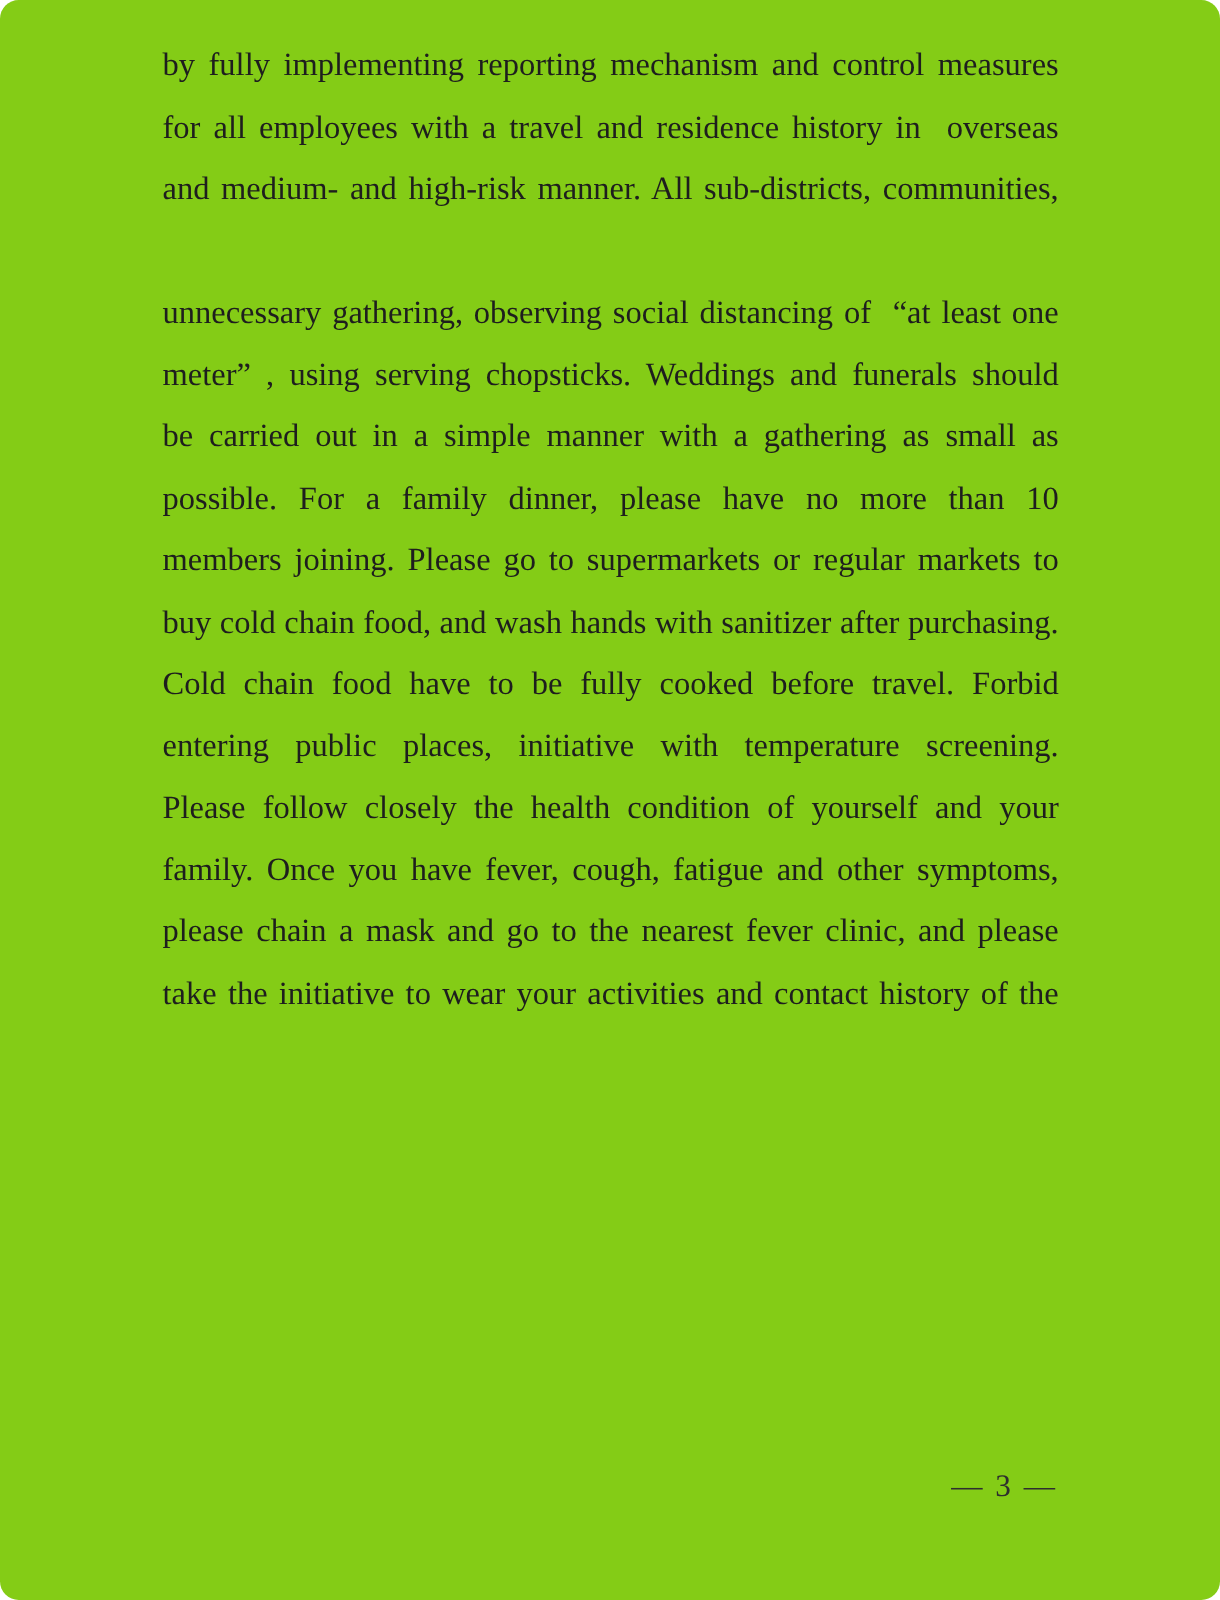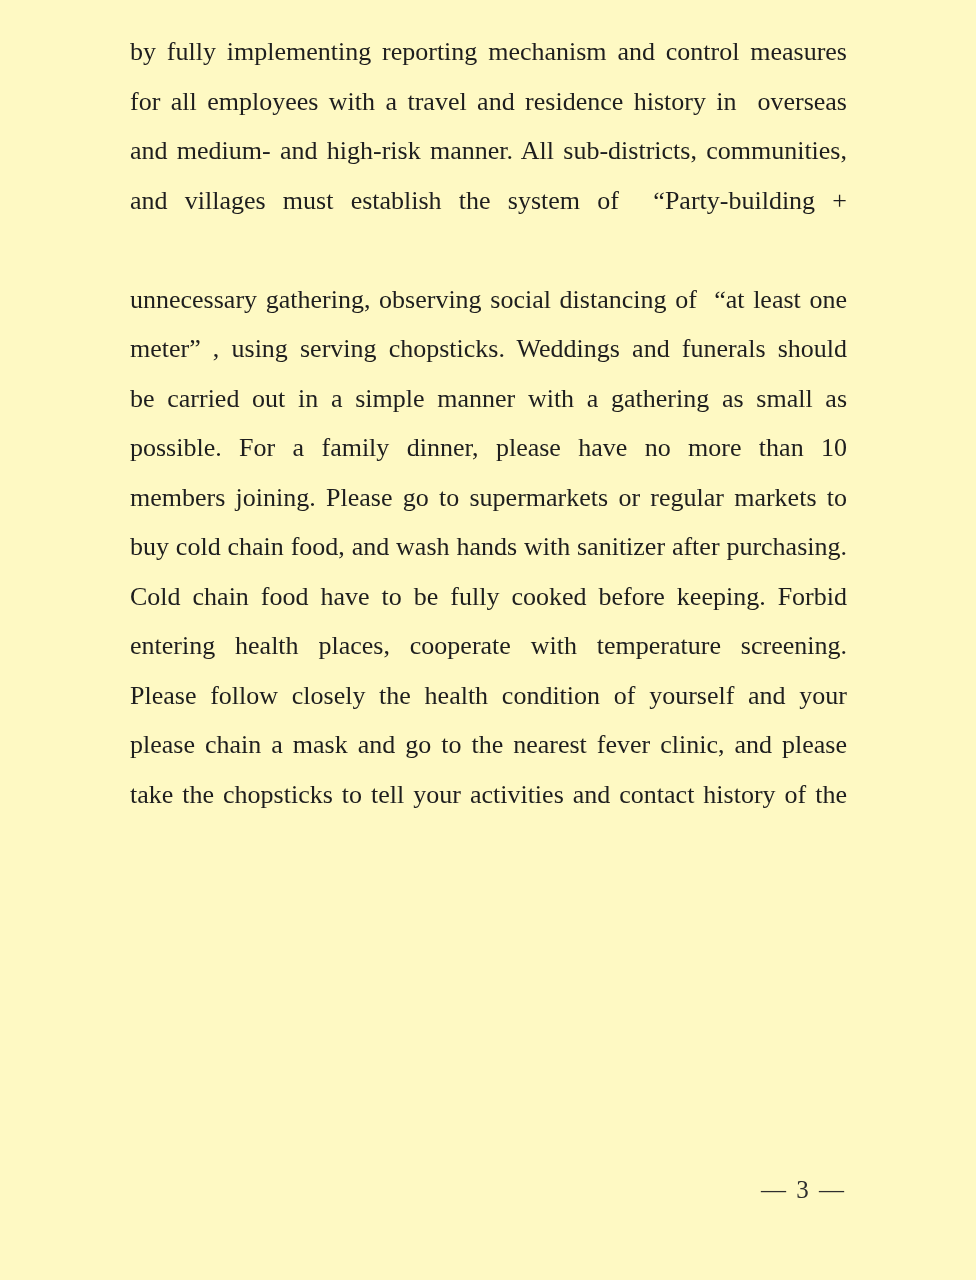--- a/index.html
+++ b/index.html
@@ -4,24 +4,25 @@
 <style>
   * { margin: 0; padding: 0; box-sizing: border-box; }
   html, body {
     width: 976px;
     background: #ffffff;
   }
   .page {
     position: relative;
     width: 976px;
     height: 1280px;
-    background: #fef9c3;
+    background: #84cc16;
     overflow: hidden;
     font-family: "Liberation Serif", "DejaVu Serif", serif;
     color: #1e1e1e;
+    border-radius: 15px;
   }
   .text-block {
     position: absolute;
     left: 130px;
     top: 27px;
     width: 717px;
     font-size: 26px;
     line-height: 49.5px;
   }
   .para + .para {
@@ -48,30 +49,30 @@
 </style>
 </head>
 <body>
 
 <div class="page">
   <div class="text-block">
       <div class="para">
         <div class="line">by fully implementing reporting mechanism and control measures</div>
         <div class="line">for all employees with a travel and residence history in&nbsp; overseas</div>
         <div class="line">and medium- and high-risk manner. All sub-districts, communities,</div>
-        <div class="line">and villages must establish the system of &nbsp;“Party-building +</div>
       </div>
       <div class="para">
         <div class="line">unnecessary gathering, observing social distancing of &nbsp;“at least one</div>
         <div class="line">meter”&nbsp;, using serving chopsticks. Weddings and funerals should</div>
         <div class="line">be carried out in a simple manner with a gathering as small as</div>
         <div class="line">possible. For a family dinner, please have no more than 10</div>
         <div class="line">members joining. Please go to supermarkets or regular markets to</div>
         <div class="line">buy cold chain food, and wash hands with sanitizer after purchasing.</div>
-        <div class="line">Cold chain food have to be fully cooked before keeping. Forbid</div>
-        <div class="line">entering health places, cooperate with temperature screening.</div>
+        <div class="line">Cold chain food have to be fully cooked before travel. Forbid</div>
+        <div class="line">entering public places, initiative with temperature screening.</div>
         <div class="line">Please follow closely the health condition of yourself and your</div>
+        <div class="line">family. Once you have fever, cough, fatigue and other symptoms,</div>
         <div class="line">please chain a mask and go to the nearest fever clinic, and please</div>
-        <div class="line">take the chopsticks to tell your activities and contact history of the</div>
+        <div class="line">take the initiative to wear your activities and contact history of the</div>
       </div>
     </div>
   <div class="page-number">— 3 —</div>
 </div>
 
 </body></html>

